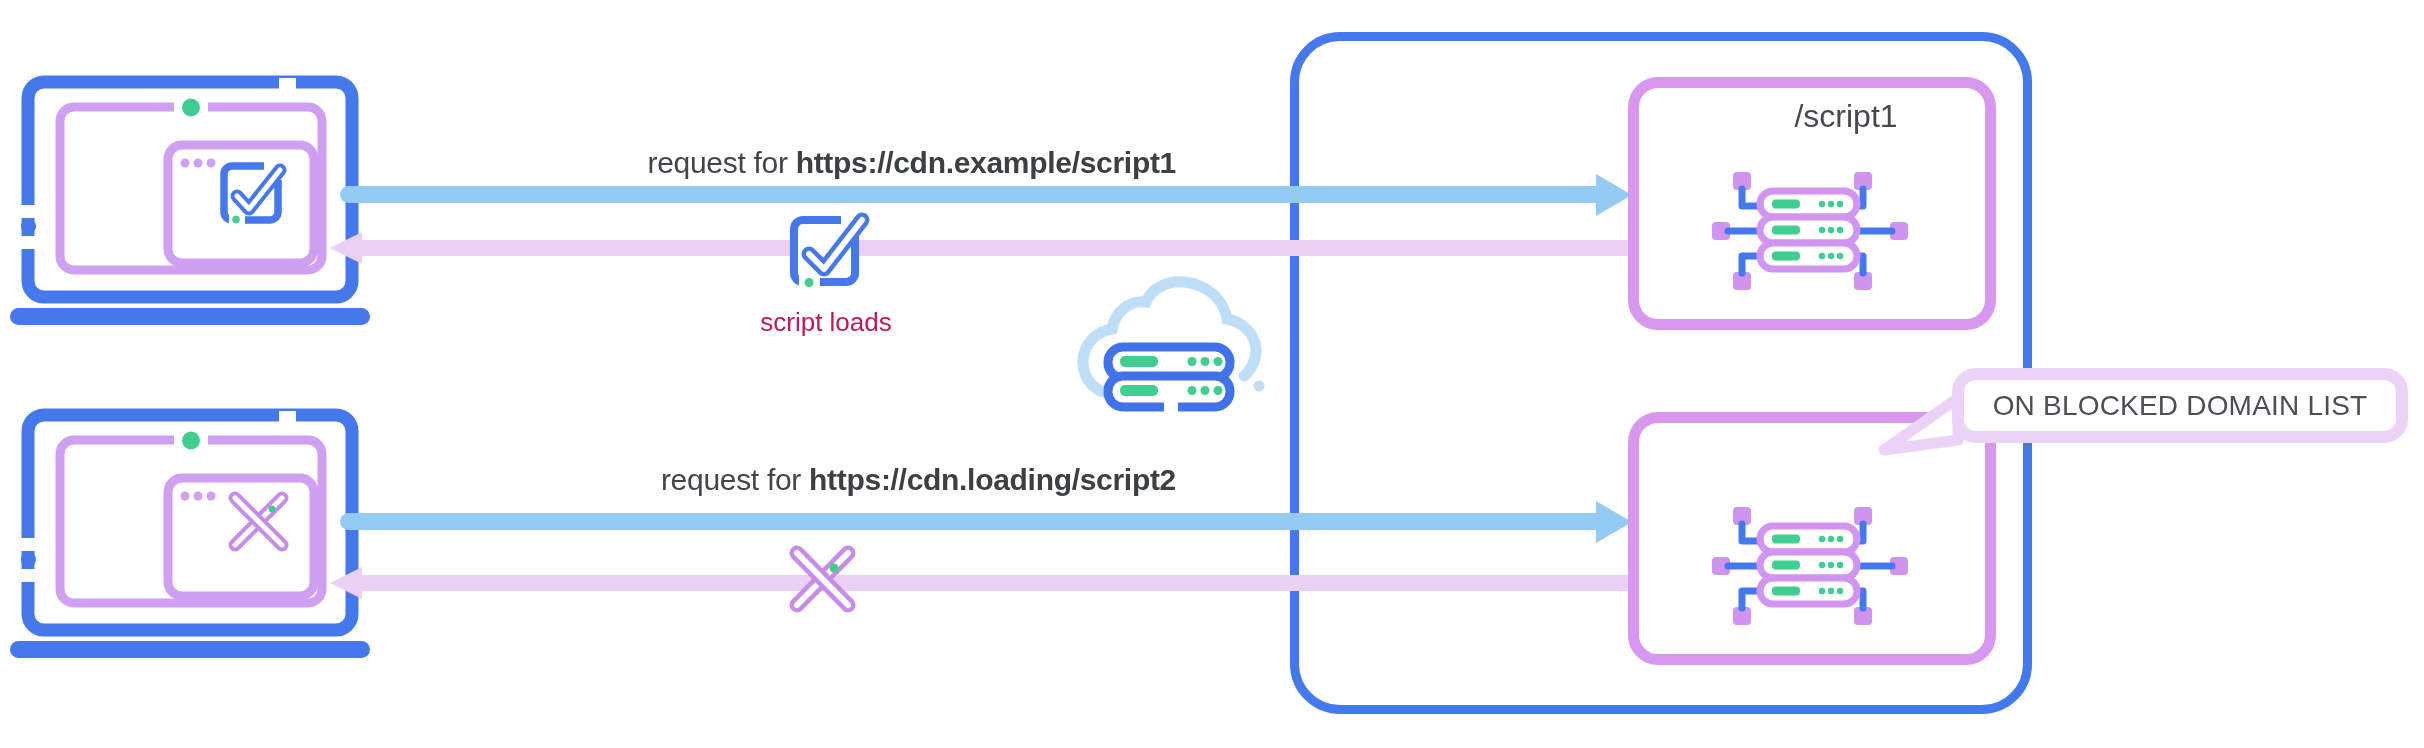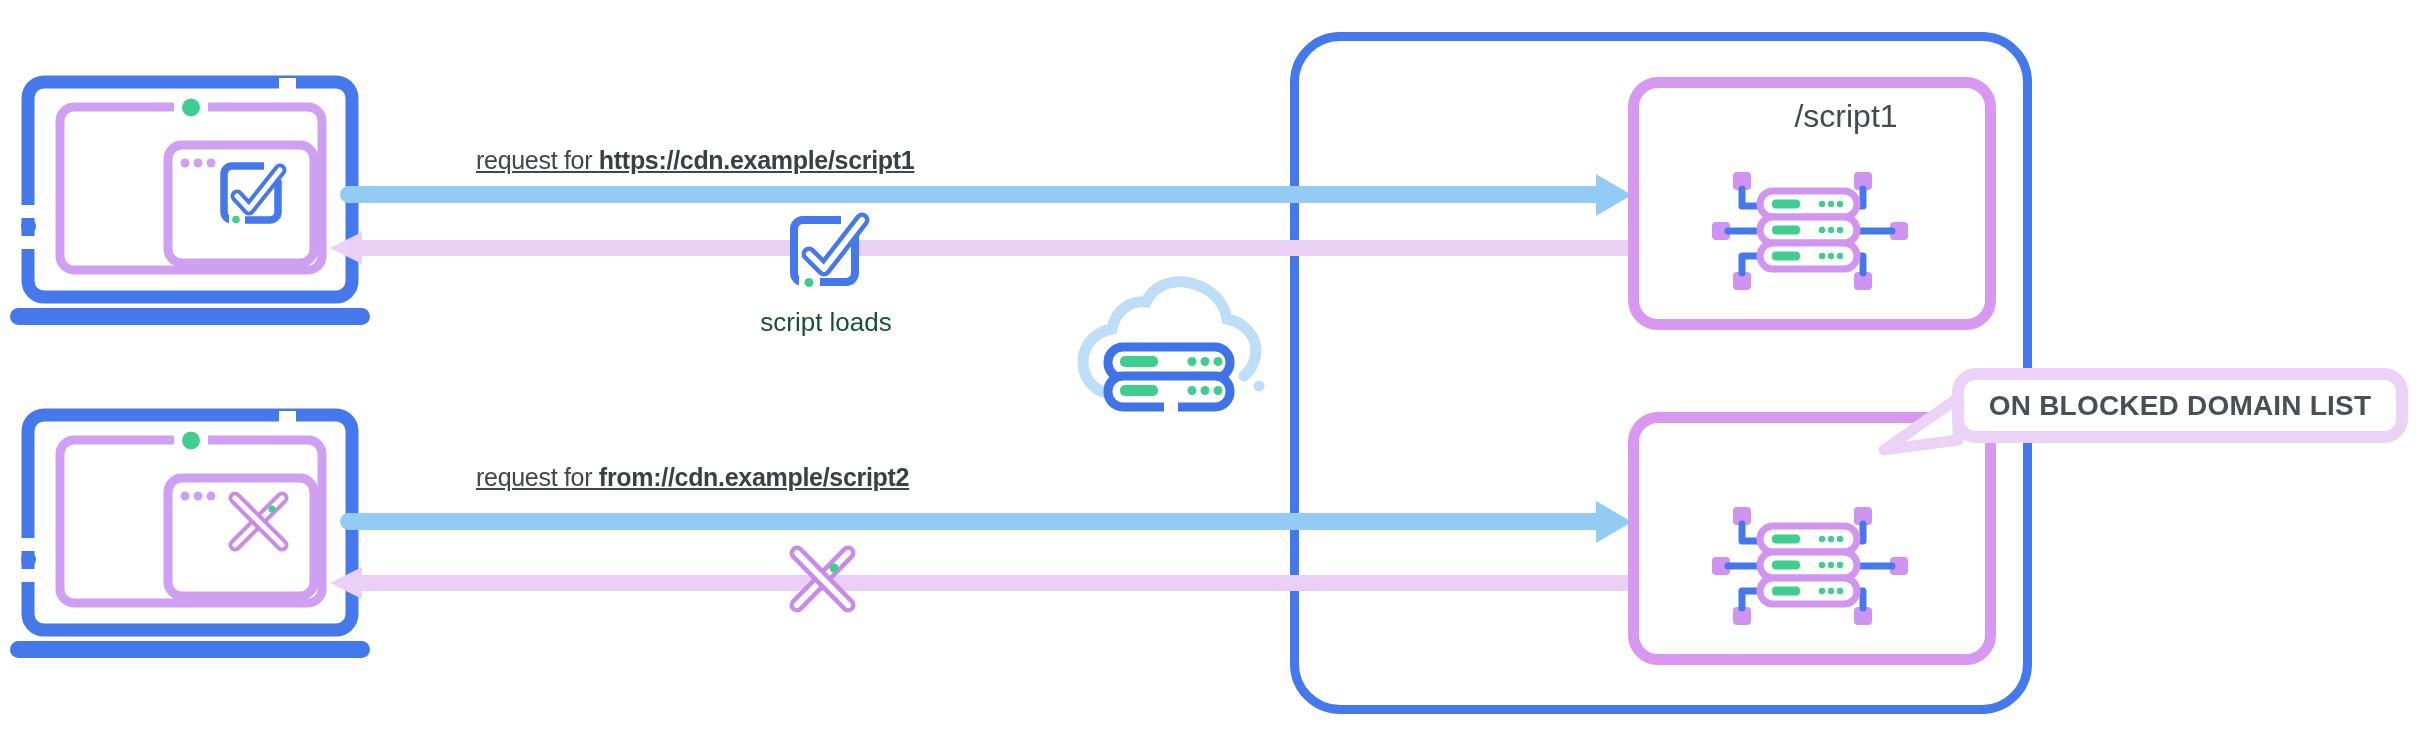--- a/index.html
+++ b/index.html
@@ -12,31 +12,31 @@
   #cdn-domain{left:1326px;top:350px;font-size:40px;letter-spacing:-1px;color:#494c51;}
   
   .shaft{position:absolute;height:17px;}
   .shaft.blue{background:#94CBF4;border-radius:9px 0 0 9px;}
   .shaft.lav{background:#EBD0F5;height:16px;}
   .head-right{position:absolute;width:0;height:0;border-top:21px solid transparent;
               border-bottom:21px solid transparent;border-left:36px solid #94CBF4;}
   .head-left{position:absolute;width:0;height:0;border-top:16px solid transparent;
              border-bottom:16px solid transparent;border-right:32px solid #EBD0F5;}
   
-  .req{position:absolute;width:700px;text-align:left;font-size:25px;letter-spacing:-0.3px;color:#42454a;text-decoration:underline;}
+  .req{position:absolute;width:700px;text-align:right;font-size:30px;letter-spacing:-0.3px;color:#42454a;}
   .req b{font-weight:700;color:#3c4043;}
-  .result{position:absolute;width:700px;text-align:center;font-size:26px;color:#14532d;}
+  .result{position:absolute;width:700px;text-align:center;font-size:26px;color:#be185d;}
   
   .script-box{position:absolute;left:1628px;width:368px;height:253px;border:11px solid #D898F0;
               border-radius:30px;box-sizing:border-box;background:#fff;}
   .script-label{position:absolute;left:1628px;width:436px;text-align:center;font-size:32px;color:#46494e;}
   
   #callout{left:1952px;top:368px;width:456px;height:75px;border:12px solid #EBD3F8;border-radius:24px;
            box-sizing:border-box;background:#fff;display:flex;align-items:center;justify-content:center;}
-  #callout span{font-size:28px;font-weight:700;letter-spacing:0.2px;color:#4b4e53;white-space:nowrap;}
+  #callout span{font-size:28px;font-weight:400;letter-spacing:0.2px;color:#4b4e53;white-space:nowrap;}
   svg{display:block;overflow:visible;}
 </style>
 </head>
 <body>
 
 <div id="stage">
 
   <div class="abs" id="cdn-box"></div>
 
   <svg class="abs" style="left:8px;top:78px" width="364" height="252" viewBox="0 0 364 252">
@@ -104,21 +104,21 @@
     <rect x="11" y="17" width="61" height="62" rx="9" fill="#fff" stroke="#4478EB" stroke-width="8"></rect>
     <rect x="58" y="8" width="28" height="24" fill="#fff"></rect>
     <path d="M26,51 L41,66 L79,17" fill="none" stroke="#4478EB" stroke-width="15" stroke-linecap="round" stroke-linejoin="round"></path>
     <path d="M26,51 L41,66 L79,17" fill="none" stroke="#fff" stroke-width="6" stroke-linecap="round" stroke-linejoin="round"></path>
     <rect x="16" y="72" width="21" height="13" fill="#fff"></rect>
     <circle cx="26" cy="79.5" r="4.5" fill="#3FCE90"></circle>
   </svg>
   <div class="result" style="left:476px;top:307px">script loads</div>
 
   <div class="req" style="left:476px;top:463px">
-    <span>request for </span><b>from://cdn.example/script2</b>
+    <span>request for </span><b>https://cdn.loading/script2</b>
   </div>
   <svg class="abs" style="left:783px;top:541px" width="86" height="86" viewBox="0 0 86 86">
     <path d="M65,12 L14,64" fill="none" stroke="#C98BEA" stroke-width="15" stroke-linecap="round"></path>
     <path d="M65,12 L14,64" fill="none" stroke="#fff" stroke-width="6" stroke-linecap="round"></path>
     <path d="M14,12 L65,64" fill="none" stroke="#C98BEA" stroke-width="15" stroke-linecap="round"></path>
     <path d="M14,12 L65,64" fill="none" stroke="#fff" stroke-width="6" stroke-linecap="round"></path>
     <circle cx="51" cy="27" r="4.5" fill="#3FCE90"></circle>
   </svg>
 
   <svg class="abs" style="left:1068px;top:276px" width="200" height="150" viewBox="0 0 200 150">

